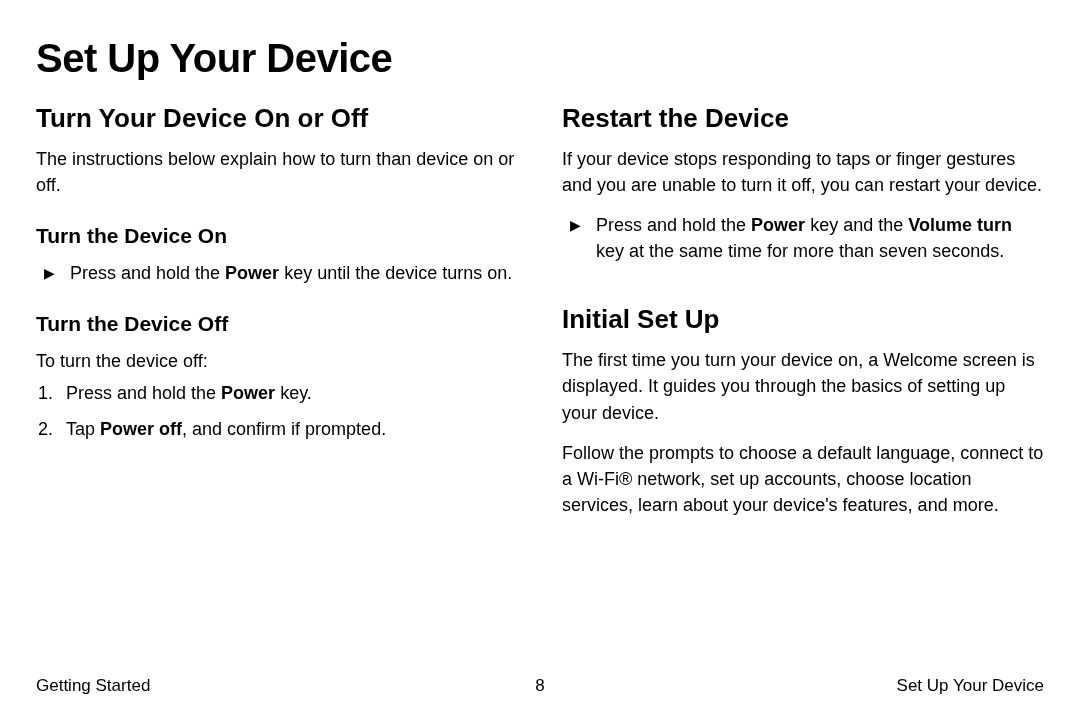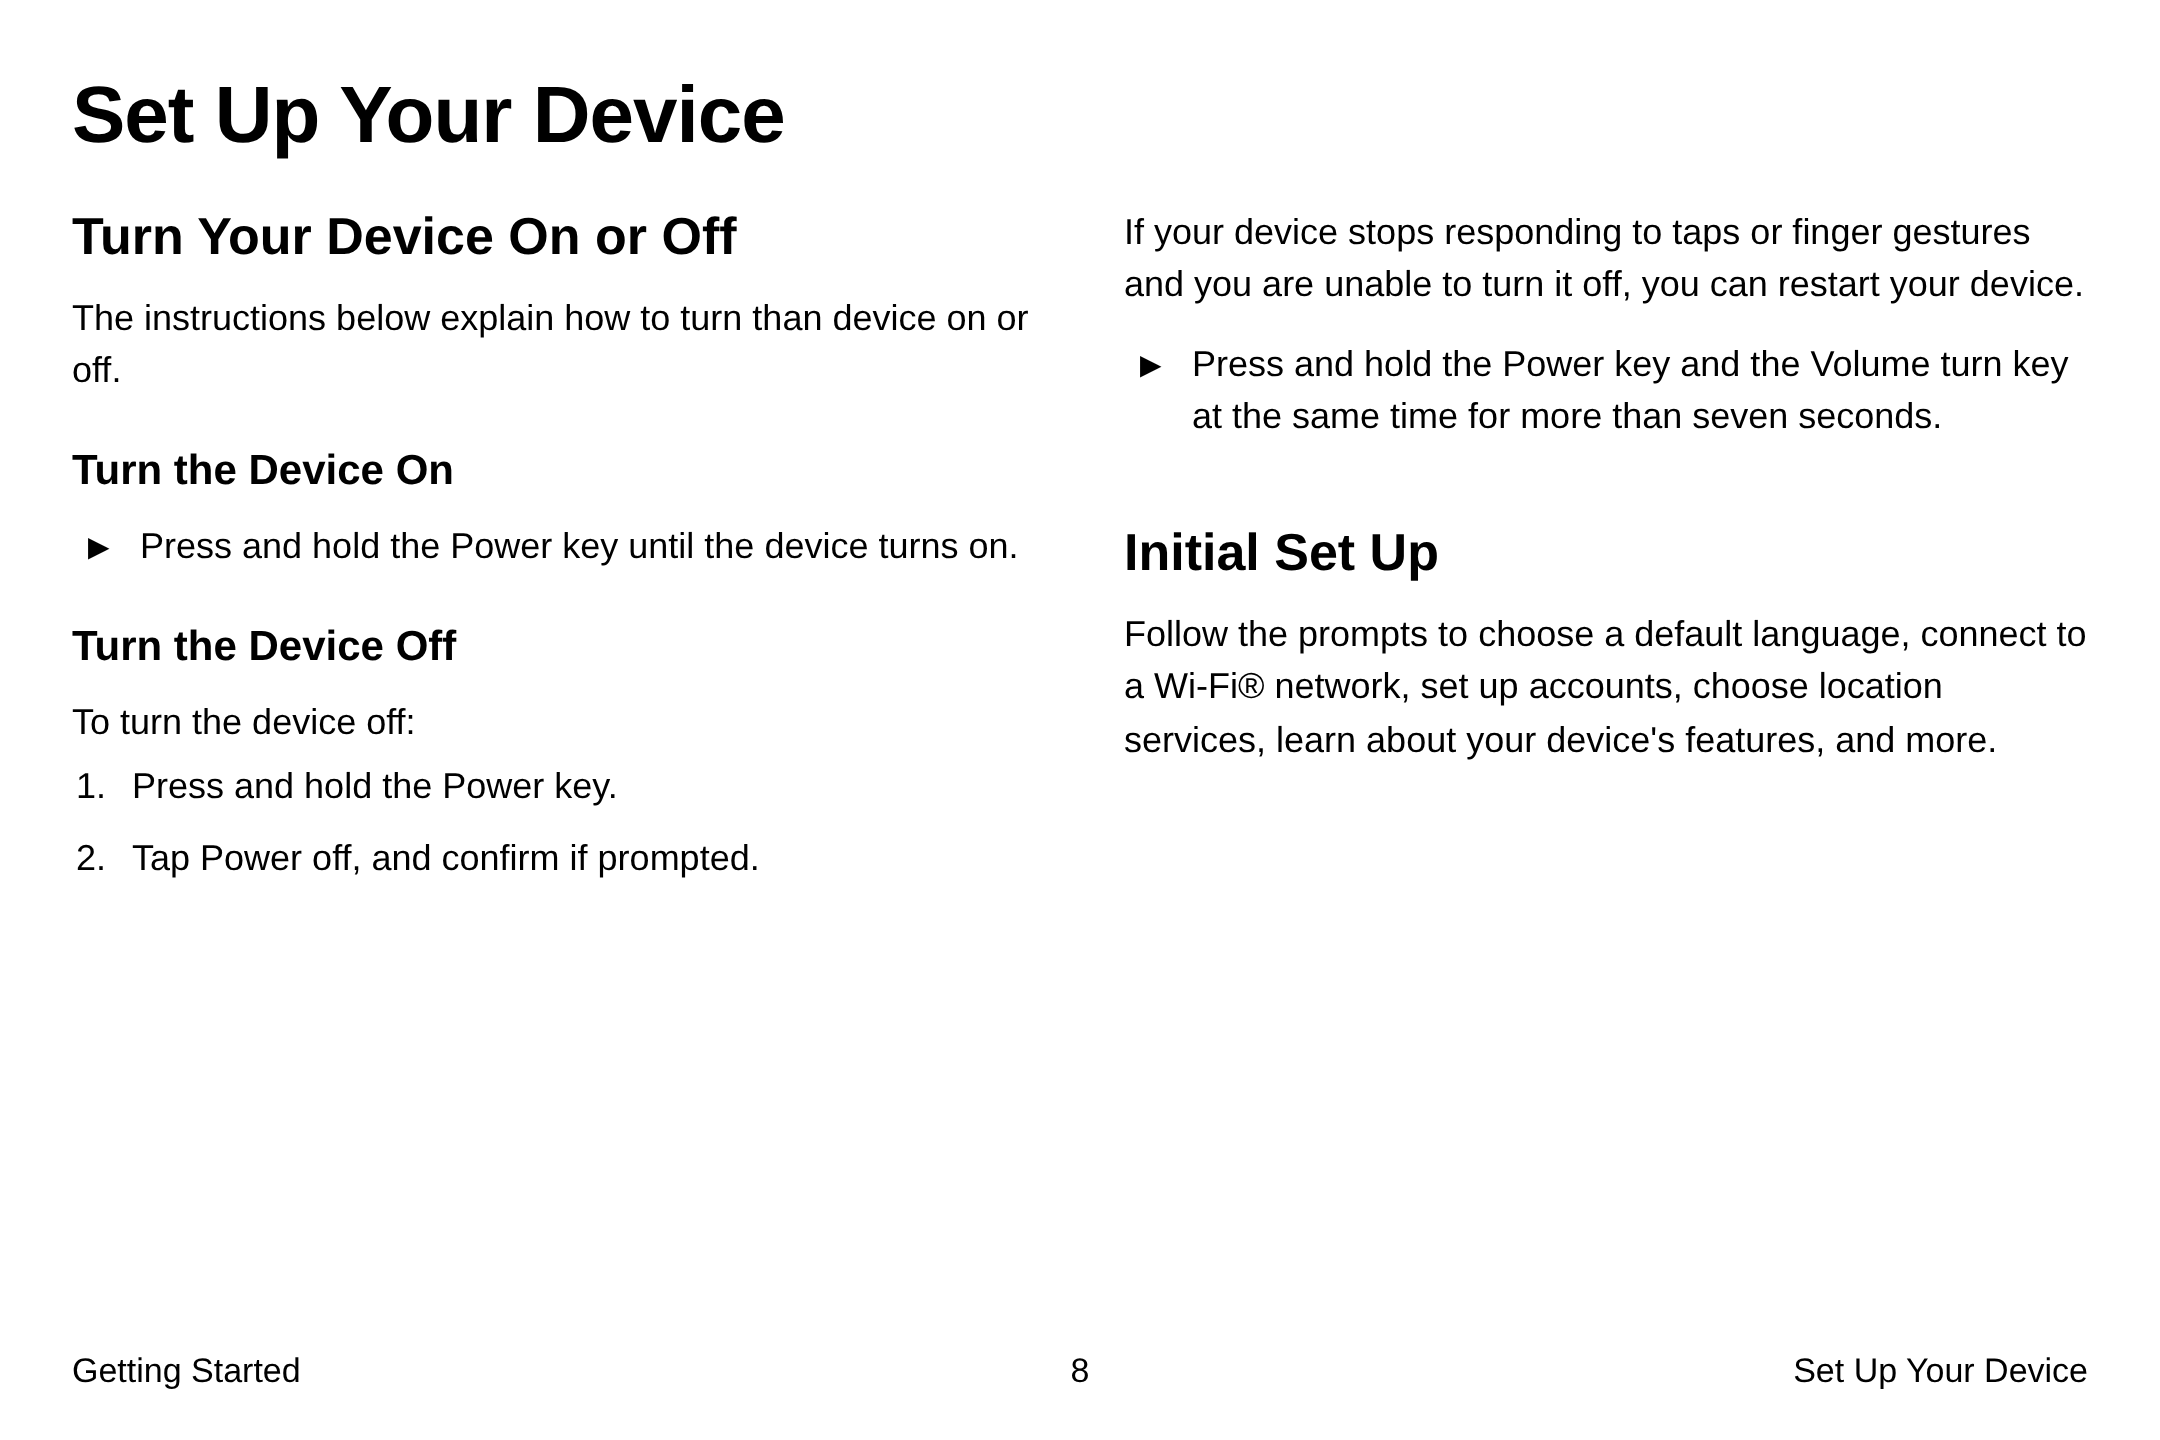--- a/index.html
+++ b/index.html
@@ -72,21 +72,21 @@
       margin-bottom: 10px;
       padding-left: 2px;
     }
     .num-marker {
       flex: 0 0 auto;
       width: 28px;
     }
     .num-text {
       flex: 1;
     }
-    .bold { font-weight: 400; }
+    .bold { font-weight: 700; }
     .footer {
       position: absolute;
       left: 36px;
       right: 36px;
       bottom: 24px;
       display: flex;
       justify-content: space-between;
       font-size: 17px;
     }
     .footer-center {
@@ -125,29 +125,31 @@
     </div>
     <div class="num-row">
       <div class="num-marker">2.</div>
       <div class="num-text">
         <span>Tap </span><span class="bold">Power off</span><span>, and confirm if prompted.</span>
       </div>
     </div>
   </div>
 
   <div class="col">
+    <div class="h2">Restart the Device</div>
     <div class="para">If your device stops responding to taps or finger gestures and you are unable to turn it off, you can restart your device.</div>
     <div class="bullet-row">
       <div class="bullet-marker">▶</div>
       <div class="bullet-text">
         <span>Press and hold the </span><span class="bold">Power</span><span> key and the </span><span class="bold">Volume turn</span><span> key at the same time for more than seven seconds.</span>
       </div>
     </div>
 
     <div class="h2 section-gap">Initial Set Up</div>
+    <div class="para">The first time you turn your device on, a Welcome screen is displayed. It guides you through the basics of setting up your device.</div>
     <div class="para">Follow the prompts to choose a default language, connect to a Wi-Fi® network, set up accounts, choose location services, learn about your device's features, and more.</div>
   </div>
 
 </div>
 
 <div class="footer">
   <span>Getting Started</span>
   <span class="footer-center">8</span>
   <span>Set Up Your Device</span>
 </div>

